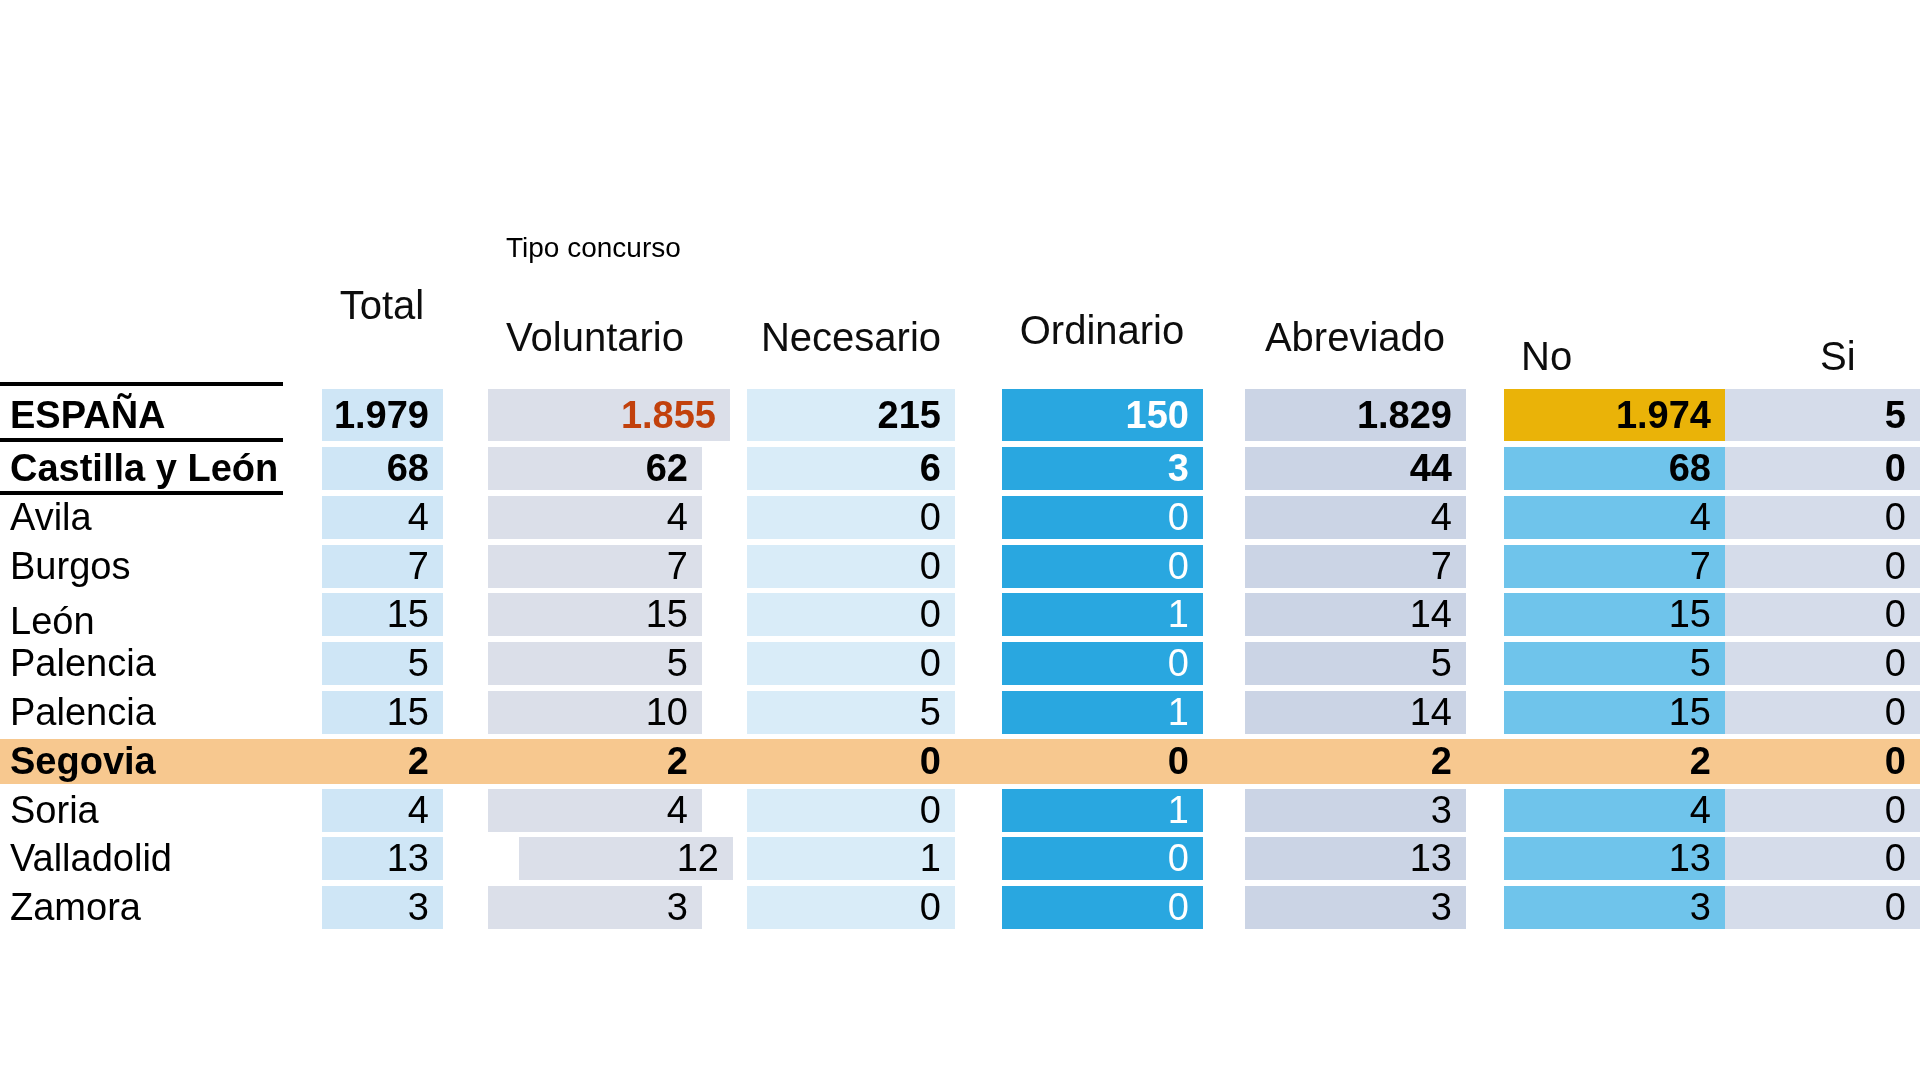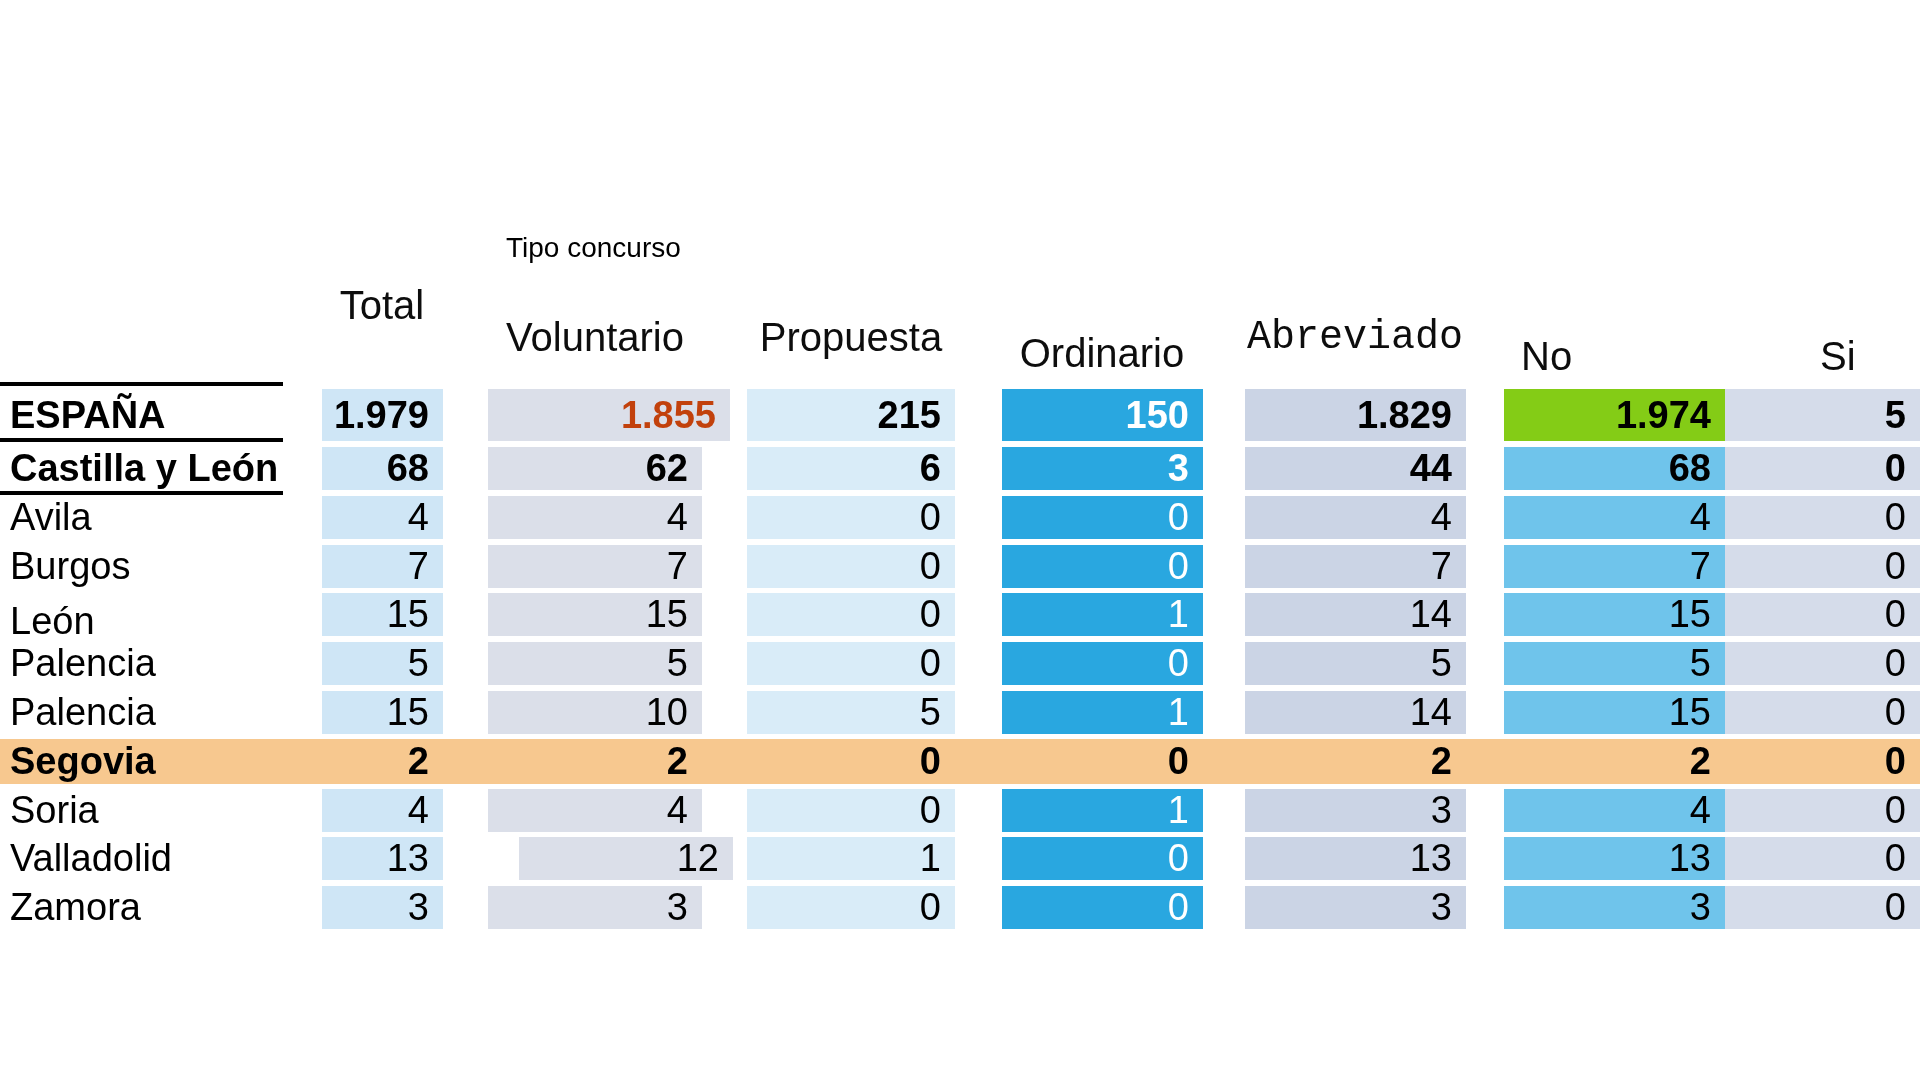--- a/index.html
+++ b/index.html
@@ -33,38 +33,38 @@
 <div id="stage">
 
   <div class="band band-tipo band-text" style="left:488px; top:226px; width:469px; height:43px;">Tipo concurso</div>
 
   <div class="band band-clase band-text" style="left:1002px; top:226px; width:464px; height:43px;">Clase de procedimiento</div>
 
   <div class="band band-prop band-text" style="left:1503px; top:251px; width:417px; height:76px;">Propuesta anticipada</div>
 
   <div class="colhead" style="left:382px;  top:283px;">Total</div>
   <div class="colhead" style="left:595px;  top:315px;">Voluntario</div>
-  <div class="colhead" style="left:851px;  top:315px;">Propuesta</div>
-  <div class="colhead" style="left:1102px; top:331px;">Ordinario</div>
-  <div class="colhead" style="left:1355px; top:315px;font-family:Liberation Mono, monospace;">Abreviado</div>
+  <div class="colhead" style="left:851px;  top:315px;">Necesario</div>
+  <div class="colhead" style="left:1102px; top:308px;">Ordinario</div>
+  <div class="colhead" style="left:1355px; top:315px;">Abreviado</div>
   <div class="subhead" style="left:1521px; top:334px;">No</div>
   <div class="subhead" style="left:1820px; top:334px;">Si</div>
 
   <div class="rule" style="top:382px;"></div>
   <div class="rule" style="top:438px;"></div>
   <div class="rule" style="top:491px;"></div>
 
   <div id="rows">
       <div class="row-label bold" style="top: 389px; height: 52px; line-height: 52px;">ESPAÑA</div>
       <div class="cell bold" style="left: 322px; width: 121px; top: 389px; height: 52px; line-height: 52px; background: rgb(207, 230, 246); color: rgb(0, 0, 0);">1.979</div>
       <div class="cell bold" style="left: 488px; width: 242px; top: 389px; height: 52px; line-height: 52px; background: rgb(219, 223, 233); color: #c2410c;">1.855</div>
       <div class="cell bold" style="left: 747px; width: 208px; top: 389px; height: 52px; line-height: 52px; background: rgb(217, 236, 248); color: rgb(0, 0, 0);">215</div>
       <div class="cell bold" style="left: 1002px; width: 201px; top: 389px; height: 52px; line-height: 52px; background: rgb(41, 167, 224); color: rgb(255, 255, 255);">150</div>
       <div class="cell bold" style="left: 1245px; width: 221px; top: 389px; height: 52px; line-height: 52px; background: rgb(203, 212, 229); color: rgb(0, 0, 0);">1.829</div>
-      <div class="cell bold" style="left: 1504px; width: 221px; top: 389px; height: 52px; line-height: 52px; background: #84cc16; color: rgb(0, 0, 0);">1.974</div>
+      <div class="cell bold" style="left: 1504px; width: 221px; top: 389px; height: 52px; line-height: 52px; background: #eab308; color: rgb(0, 0, 0);">1.974</div>
       <div class="cell bold" style="left: 1725px; width: 195px; top: 389px; height: 52px; line-height: 52px; background: rgb(213, 220, 234); color: rgb(0, 0, 0);">5</div>
       <div class="row-label bold" style="top: 447px; height: 43px; line-height: 43px;">Castilla y León</div>
       <div class="cell bold" style="left: 322px; width: 121px; top: 447px; height: 43px; line-height: 43px; background: rgb(207, 230, 246); color: rgb(0, 0, 0);">68</div>
       <div class="cell bold" style="left: 488px; width: 214px; top: 447px; height: 43px; line-height: 43px; background: rgb(219, 223, 233); color: rgb(0, 0, 0);">62</div>
       <div class="cell bold" style="left: 747px; width: 208px; top: 447px; height: 43px; line-height: 43px; background: rgb(217, 236, 248); color: rgb(0, 0, 0);">6</div>
       <div class="cell bold" style="left: 1002px; width: 201px; top: 447px; height: 43px; line-height: 43px; background: rgb(41, 167, 224); color: rgb(255, 255, 255);">3</div>
       <div class="cell bold" style="left: 1245px; width: 221px; top: 447px; height: 43px; line-height: 43px; background: rgb(203, 212, 229); color: rgb(0, 0, 0);">44</div>
       <div class="cell bold" style="left: 1504px; width: 221px; top: 447px; height: 43px; line-height: 43px; background: rgb(111, 196, 235); color: rgb(0, 0, 0);">68</div>
       <div class="cell bold" style="left: 1725px; width: 195px; top: 447px; height: 43px; line-height: 43px; background: rgb(213, 220, 234); color: rgb(0, 0, 0);">0</div>
       <div class="row-label" style="top: 496px; height: 43px; line-height: 43px;">Avila</div>

